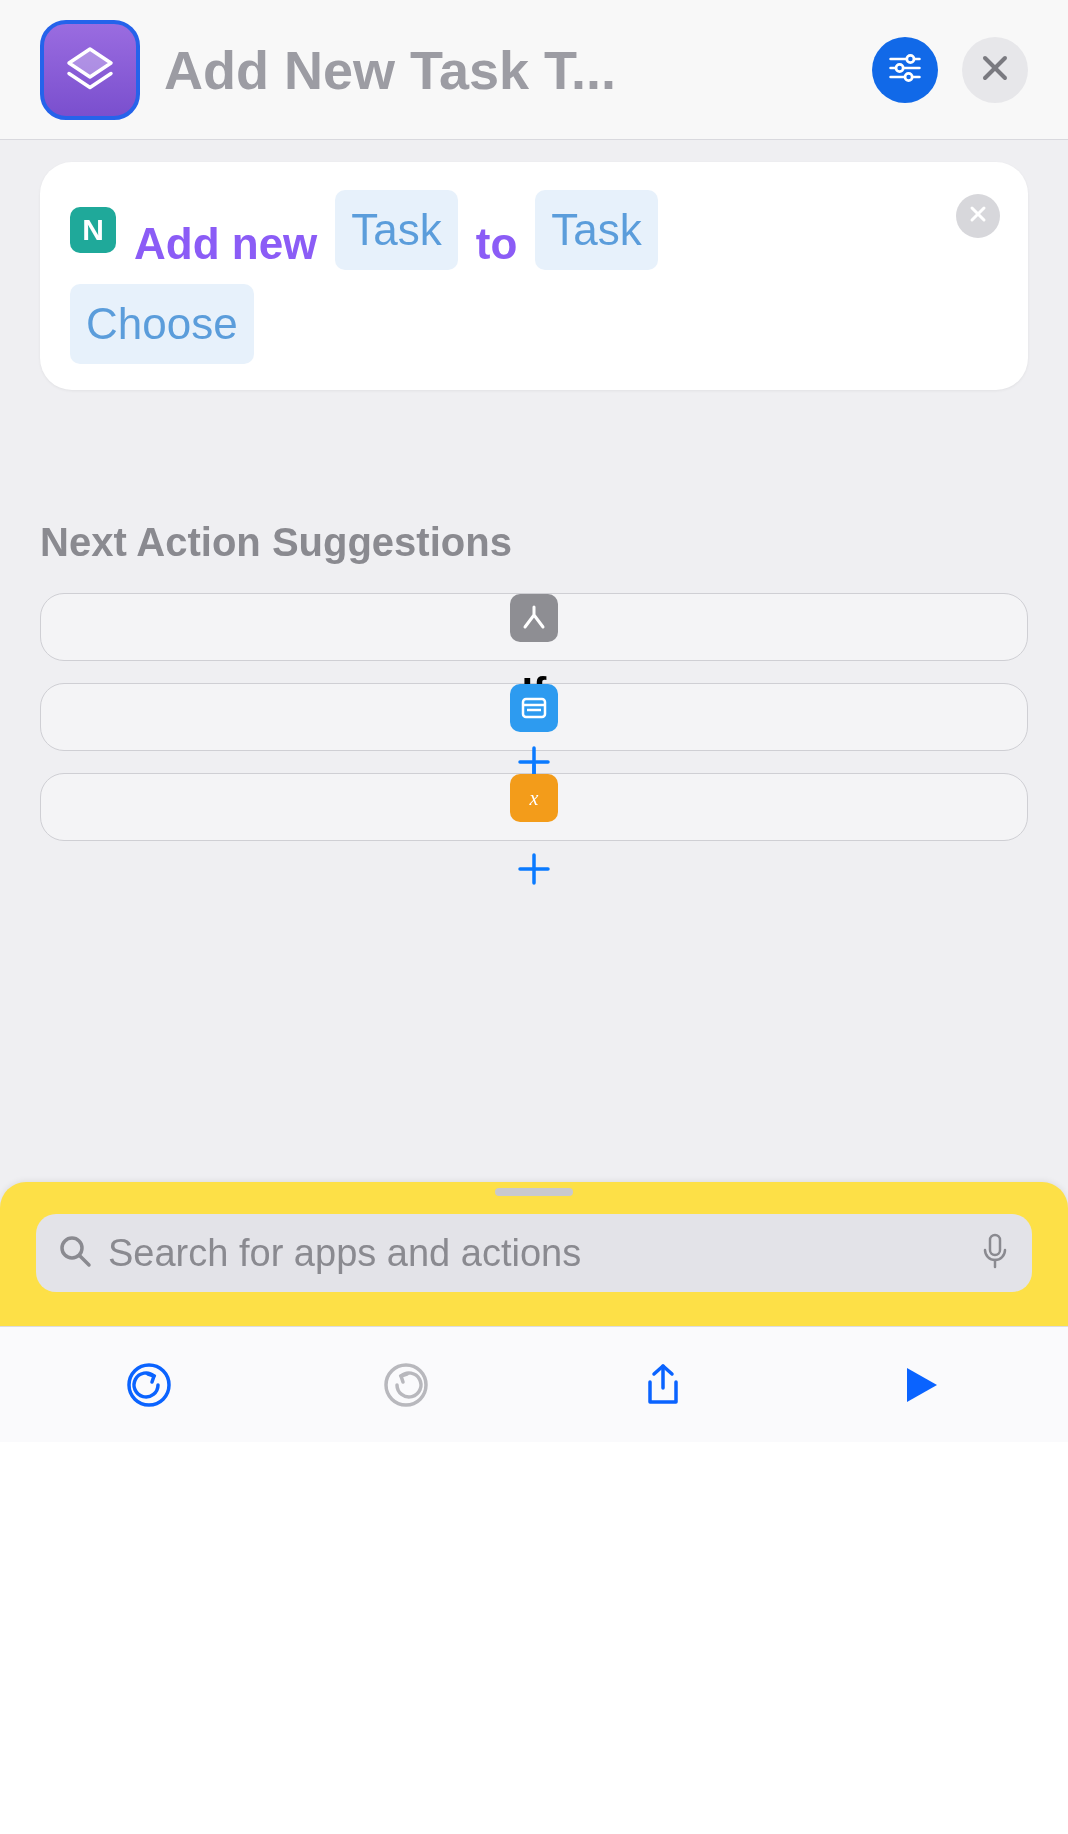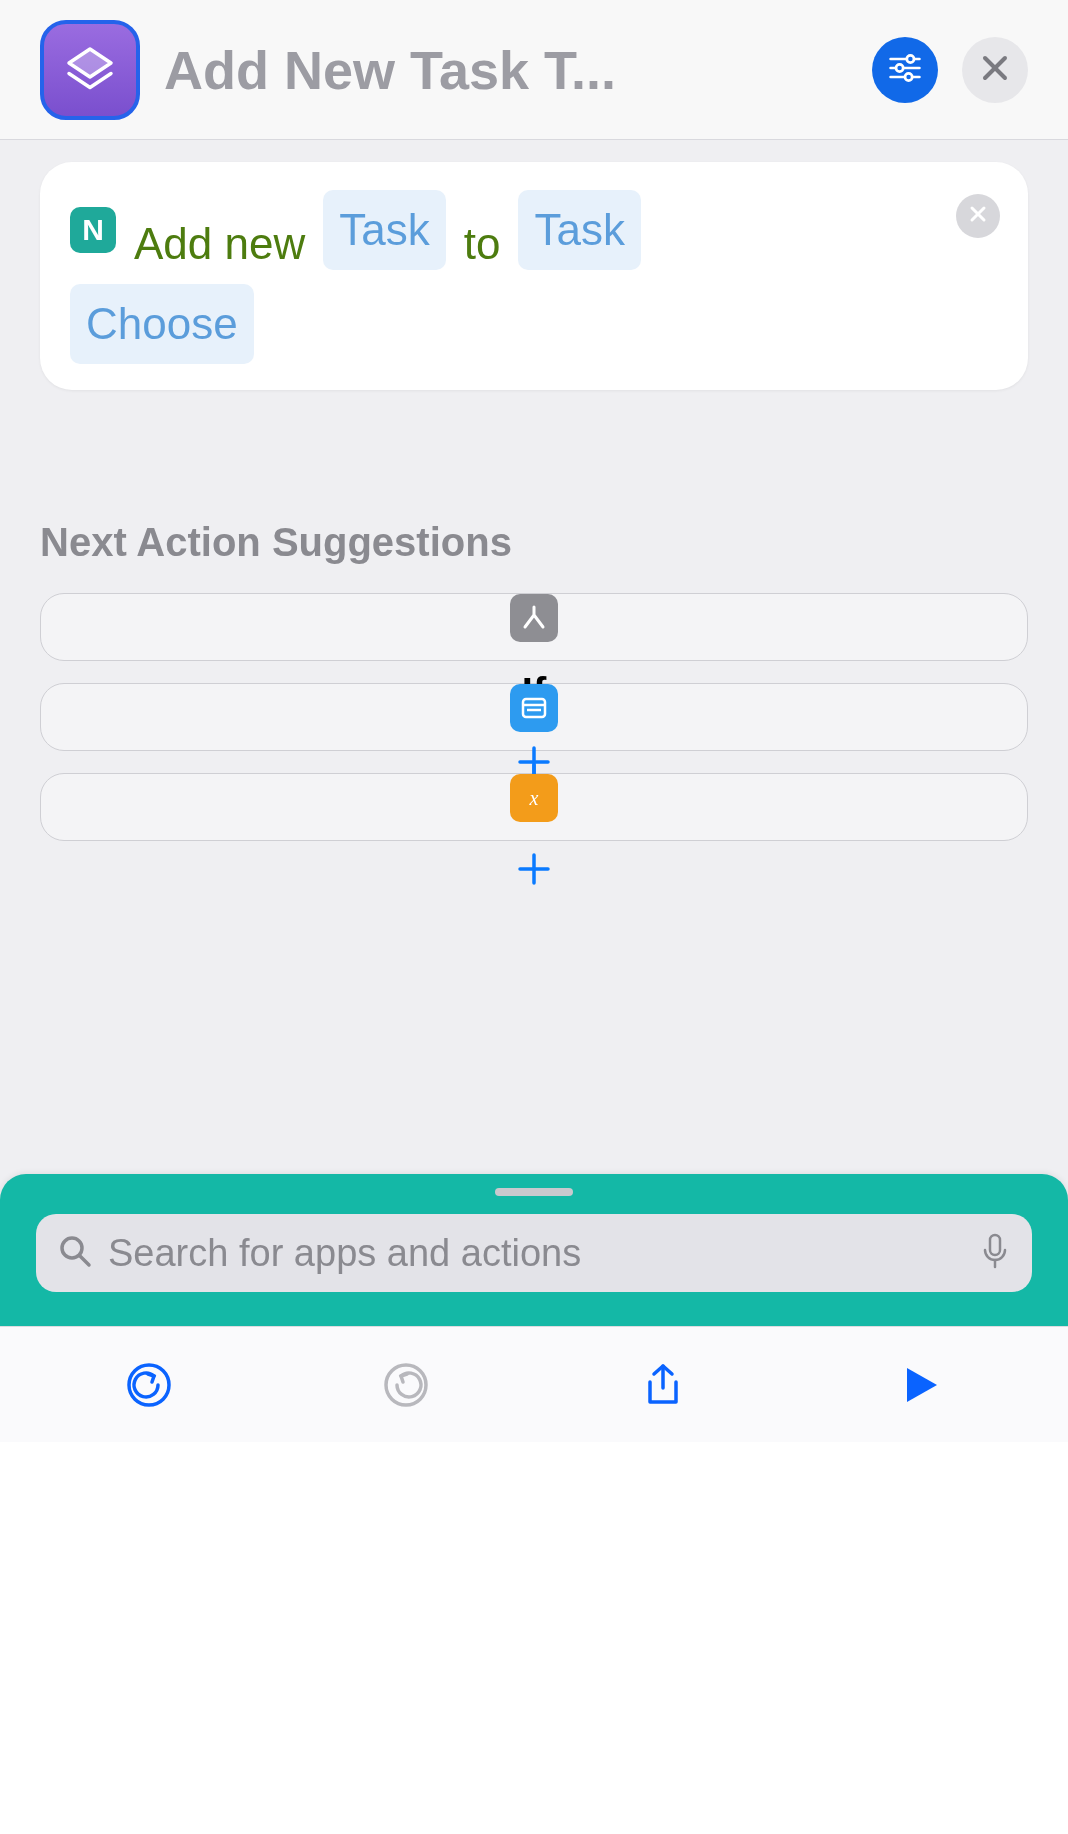--- a/index.html
+++ b/index.html
@@ -77,22 +77,22 @@
   .action-icon {
     width: 46px; height: 46px;
     border-radius: 10px;
     background: #1fa99a;
     display: flex; align-items: center; justify-content: center;
     color: #fff; font-weight: 800; font-size: 30px;
     flex-shrink: 0;
   }
   .action-text {
     font-size: 44px;
-    font-weight: 400;
-    color: #4d7c0f;
+    font-weight: 700;
+    color: #8b5cf6;
     margin-top: 28px;
   }
   .token {
     background: #e7f1fb;
     color: #5b9ddb;
     font-size: 44px;
     font-weight: 500;
     padding: 15px 16px;
     border-radius: 10px;
   }
@@ -145,25 +145,25 @@
   }
   .sugg-add {
     width: 44px; height: 44px;
     display: flex; align-items: center; justify-content: center;
     color: #0a7aff;
   }
   .sugg-add svg { width: 38px; height: 38px; }
 
   
   .sheet {
-    background: #14b8a6;
+    background: #fde047;
     border-top-left-radius: 26px;
     border-top-right-radius: 26px;
     box-shadow: 0 -1px 6px rgba(0,0,0,0.08);
-    padding-top: 14px;
+    padding-top: 6px;
   }
   .grabber {
     width: 78px; height: 8px;
     background: #c9c9ce;
     border-radius: 4px;
     margin: 0 auto 18px auto;
   }
   .search-wrap {
     margin: 0 36px 34px 36px;
     background: #e3e3e8;

